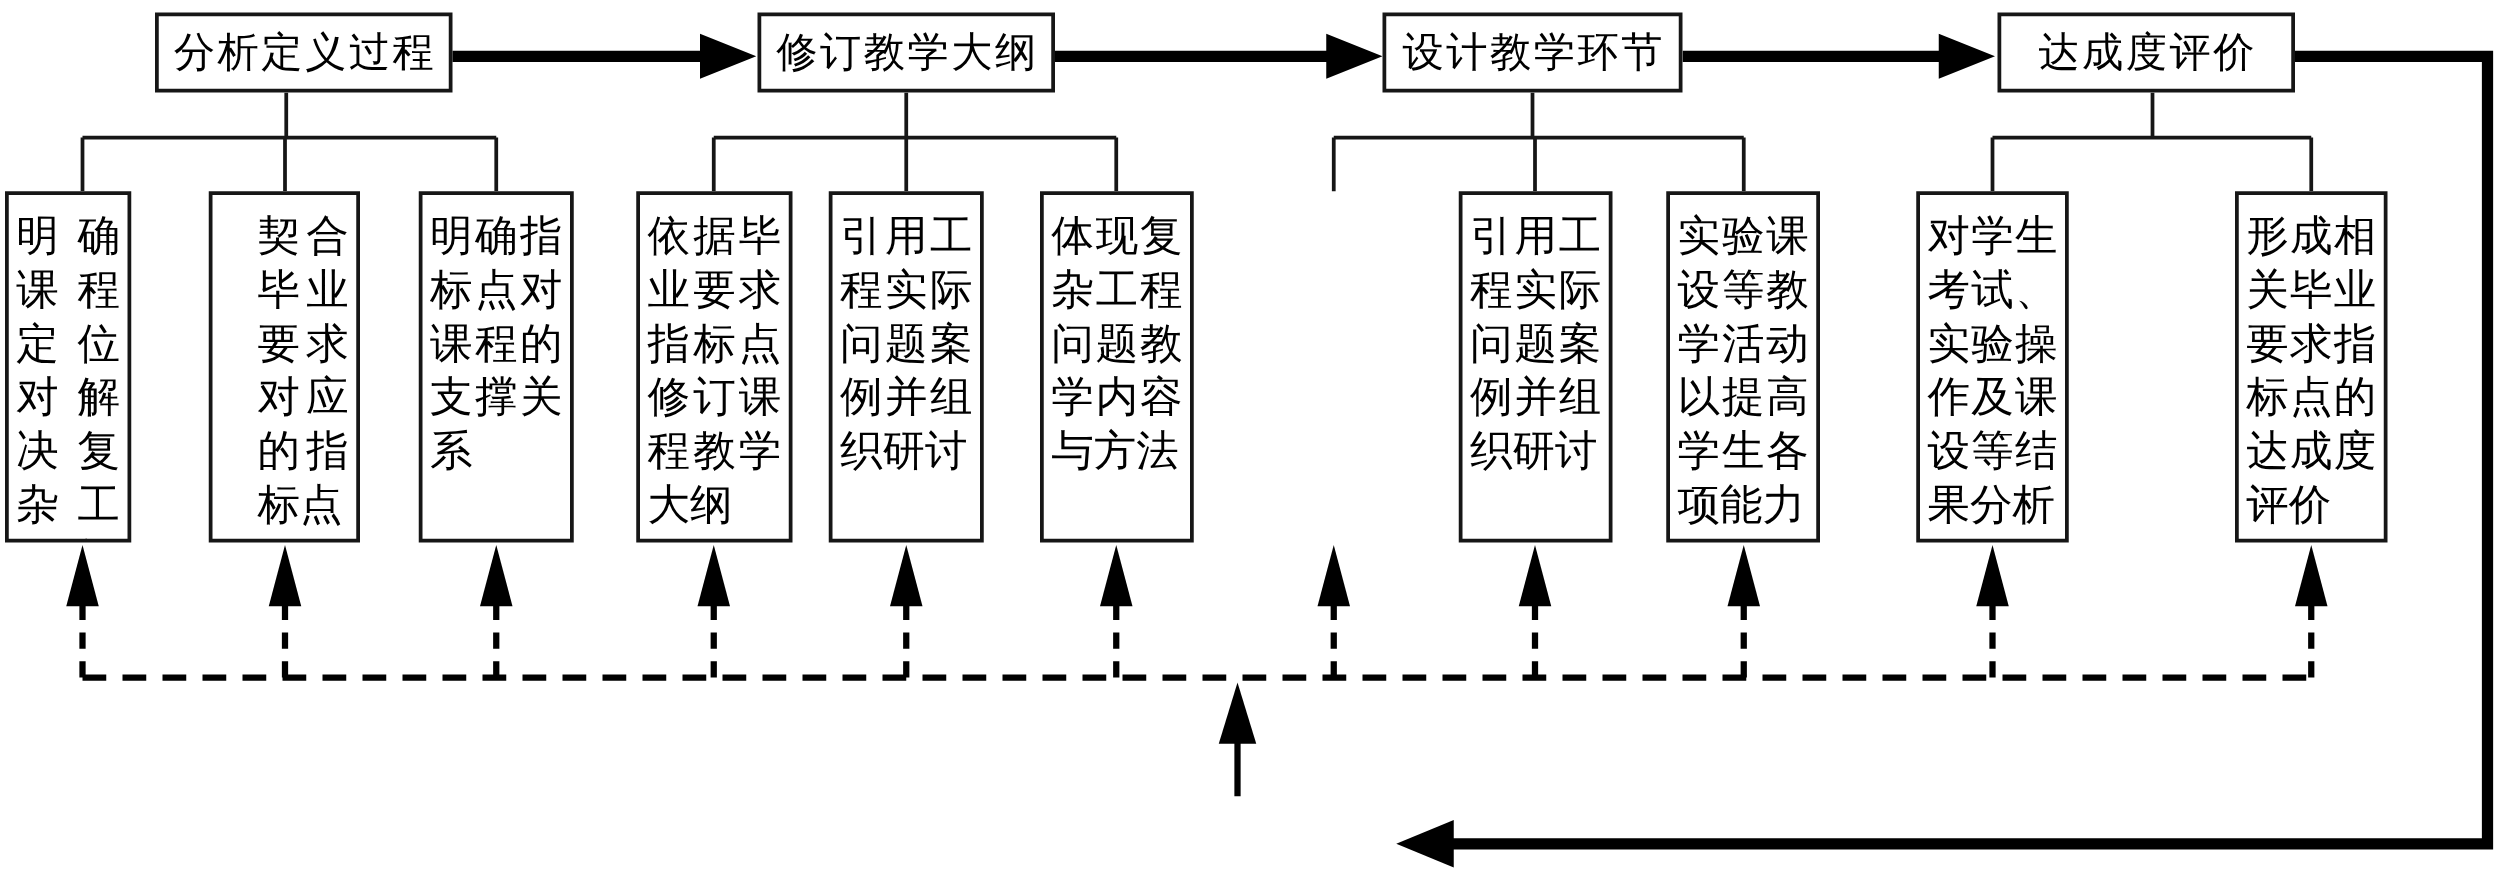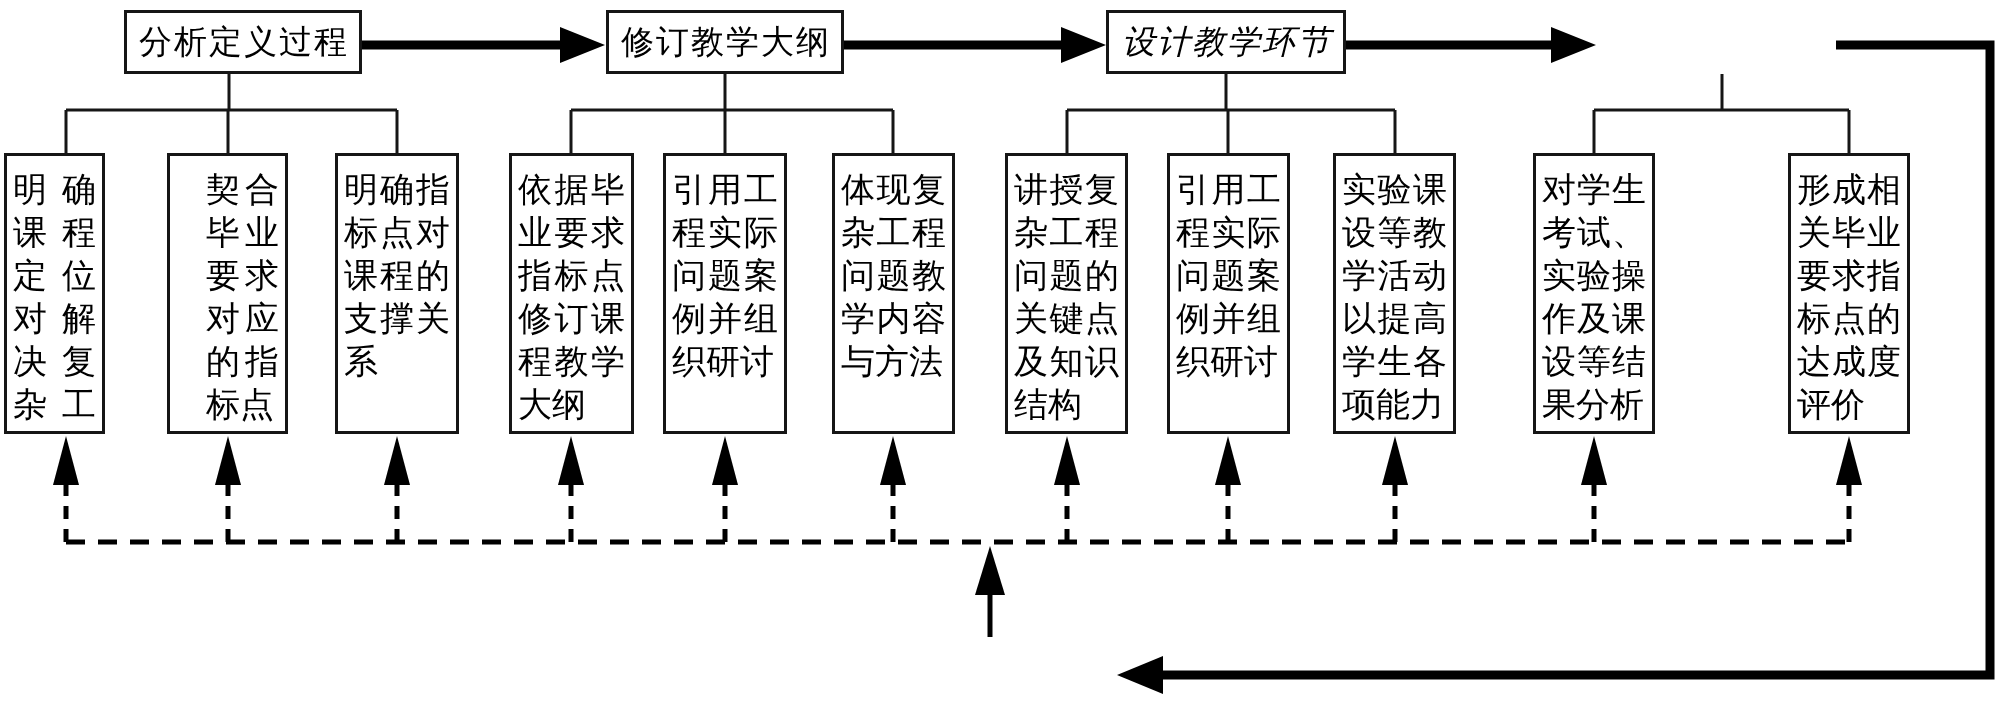--- a/index.html
+++ b/index.html
@@ -102,31 +102,31 @@
     </g>
 
     <g>
       <line x1="990" y1="592" x2="990" y2="637" stroke="#000" stroke-width="5"></line>
       <polygon points="990,546 975,595 1005,595" fill="#000"></polygon>
     </g>
   </svg>
 
   <div class="box top-box" style="left:124px;width:238px;">分析定义过程</div>
   <div class="box top-box" style="left:606px;width:238px;">修订教学大纲</div>
-  <div class="box top-box" style="left:1106px;width:240px;font-style:italic;">设计教学环节</div>
+  <div class="box top-box" style="left:1106px;width:240px;">设计教学环节</div>
+  <div class="box top-box" style="left:1598px;width:238px;">达成度评价</div>
 
   <div class="box sub-box" style="left:4px;width:101px;">明确课程定位对解决复杂工程问题的支撑</div>
   <div class="box sub-box" style="left:167px;width:121px;padding-left:36px;">契合毕业要求对应的指标点</div>
   <div class="box sub-box" style="left:335px;width:124px;">明确指标点对课程的支撑关系</div>
 
   <div class="box sub-box" style="left:509px;width:125px;">依据毕业要求指标点修订课程教学大纲</div>
   <div class="box sub-box" style="left:663px;width:124px;">引用工程实际问题案例并组织研讨</div>
   <div class="box sub-box" style="left:832px;width:123px;">体现复杂工程问题教学内容与方法</div>
 
-  <div class="box sub-box" style="left:1005px;width:123px;">讲授复杂工程问题的关键点及知识结构</div>
   <div class="box sub-box" style="left:1333px;width:123px;">实验课设等教学活动以提高学生各项能力</div>
   <div class="box sub-box" style="left:1167px;width:123px;">引用工程实际问题案例并组织研讨</div>
 
   <div class="box sub-box" style="left:1533px;width:122px;">对学生考试、实验操作及课设等结果分析</div>
   <div class="box sub-box" style="left:1788px;width:122px;">形成相关毕业要求指标点的达成度评价</div>
 
 
 </div>
 
 </body></html>

